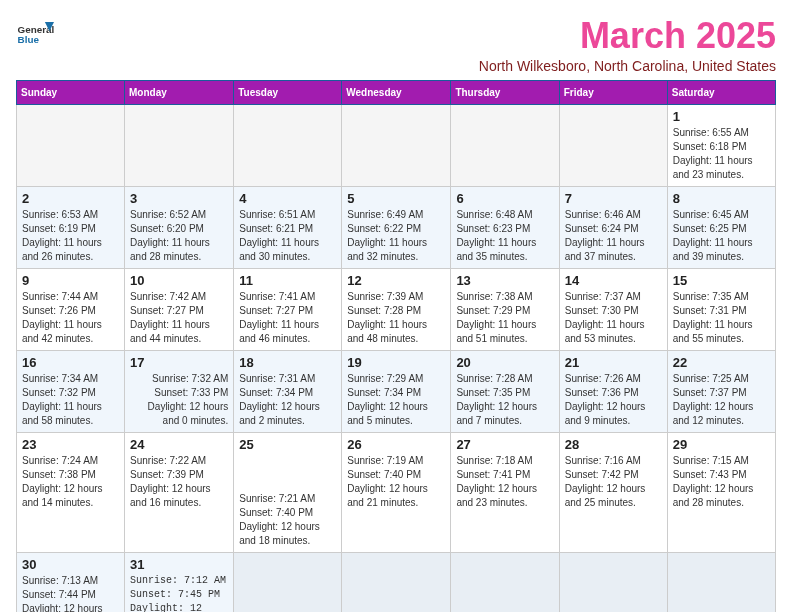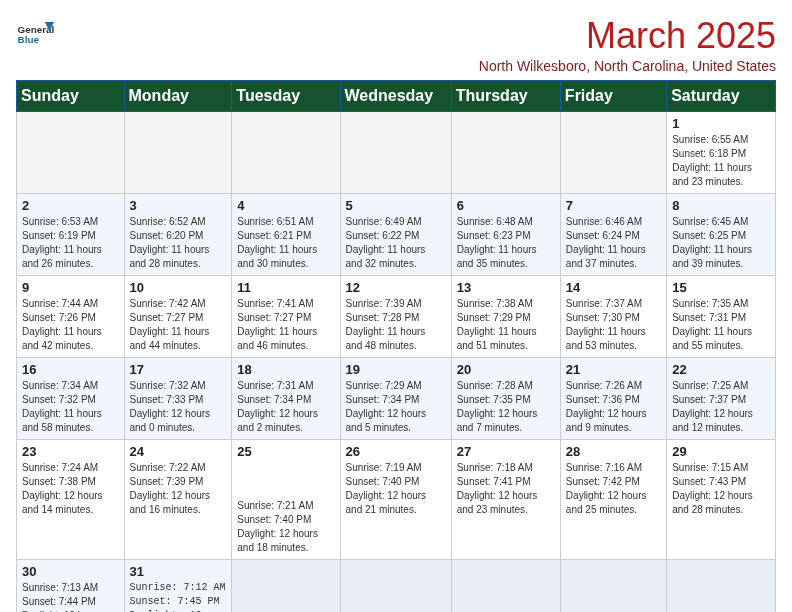--- a/index.html
+++ b/index.html
@@ -23,39 +23,39 @@
     }
     .logo-icon {
       width: 38px;
       height: 38px;
     }
     .title-block {
       text-align: right;
     }
     .month-title {
       font-size: 36px;
-      font-weight: normal;
-      color: #b91c1c;
+      font-weight: bold;
+      color: #ec4899;
       line-height: 1.1;
     }
     .location-title {
       font-size: 14px;
       color: #7f1d1d;
       margin-top: 2px;
     }
     .calendar {
       width: 100%;
       border-collapse: collapse;
       border: 1px solid #ccc;
       margin-top: 6px;
     }
     .calendar th {
-      background-color: #14532d;
+      background-color: #a21caf;
       color: #fff;
-      font-size: 16px;
+      font-size: 10px;
       font-weight: bold;
       padding: 6px 4px;
       text-align: left;
       border: 1px solid #1a5c9a;
     }
     .calendar td {
       border: 1px solid #ccc;
       vertical-align: top;
       padding: 4px 5px;
       width: 113px;
@@ -233,21 +233,21 @@
       <tr class="alt-row">
         <td>
           <div class="day-num">16</div>
           <div class="day-info" style="white-space: pre-line;">Sunrise: 7:34 AM
 Sunset: 7:32 PM
 Daylight: 11 hours
 and 58 minutes.</div>
         </td>
         <td>
           <div class="day-num">17</div>
-          <div class="day-info" style="white-space: pre-line;">Sunrise: 7:32 AM
+          <div class="day-info" style="white-space: pre-line; text-align: right;">Sunrise: 7:32 AM
 Sunset: 7:33 PM
 Daylight: 12 hours
 and 0 minutes.</div>
         </td>
         <td>
           <div class="day-num">18</div>
           <div class="day-info" style="white-space: pre-line;">Sunrise: 7:31 AM
 Sunset: 7:34 PM
 Daylight: 12 hours
 and 2 minutes.</div>

